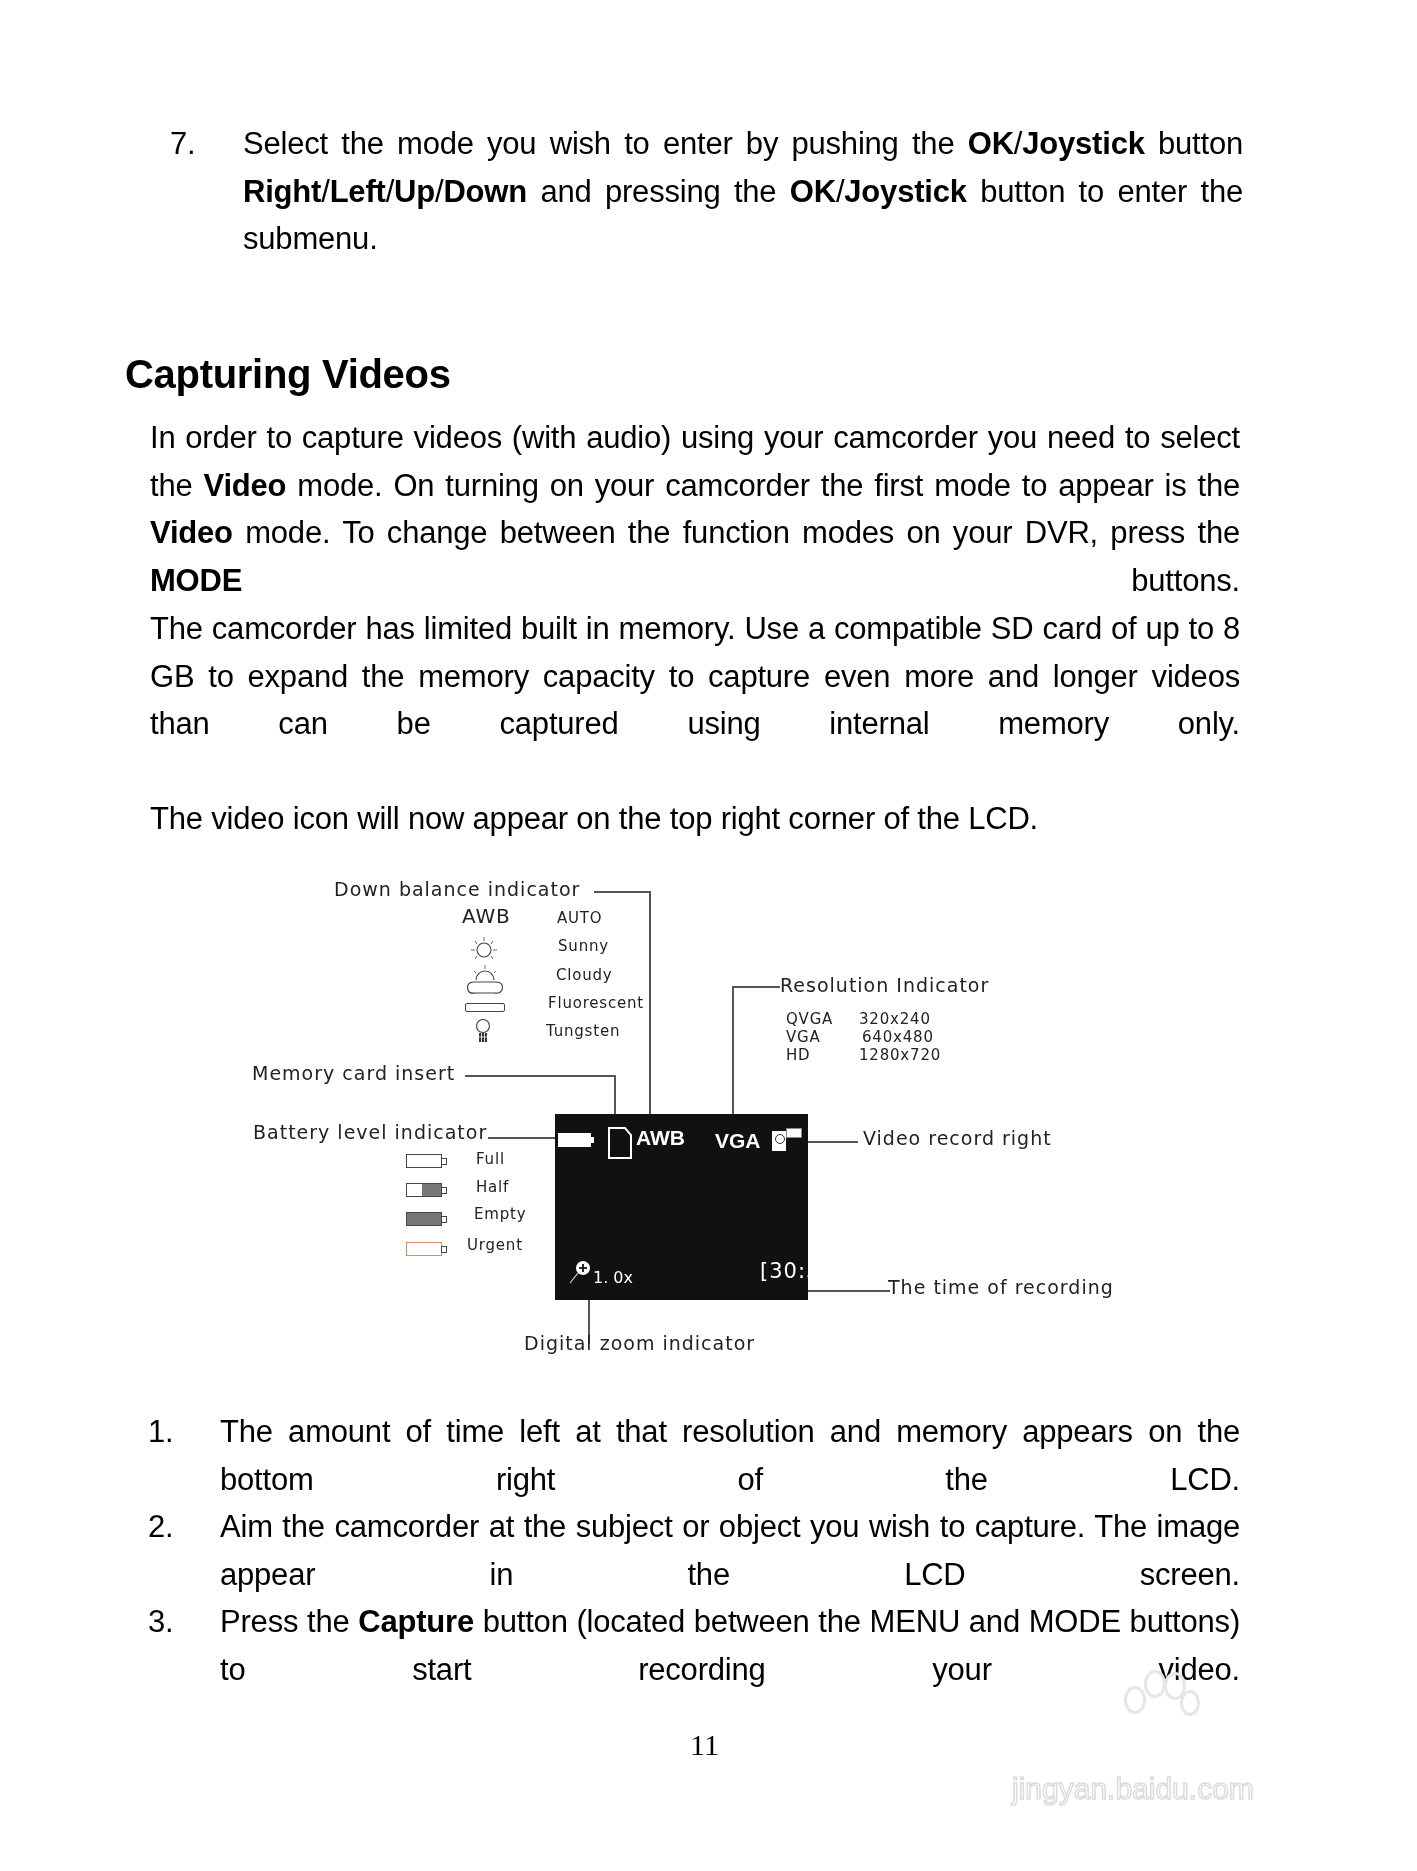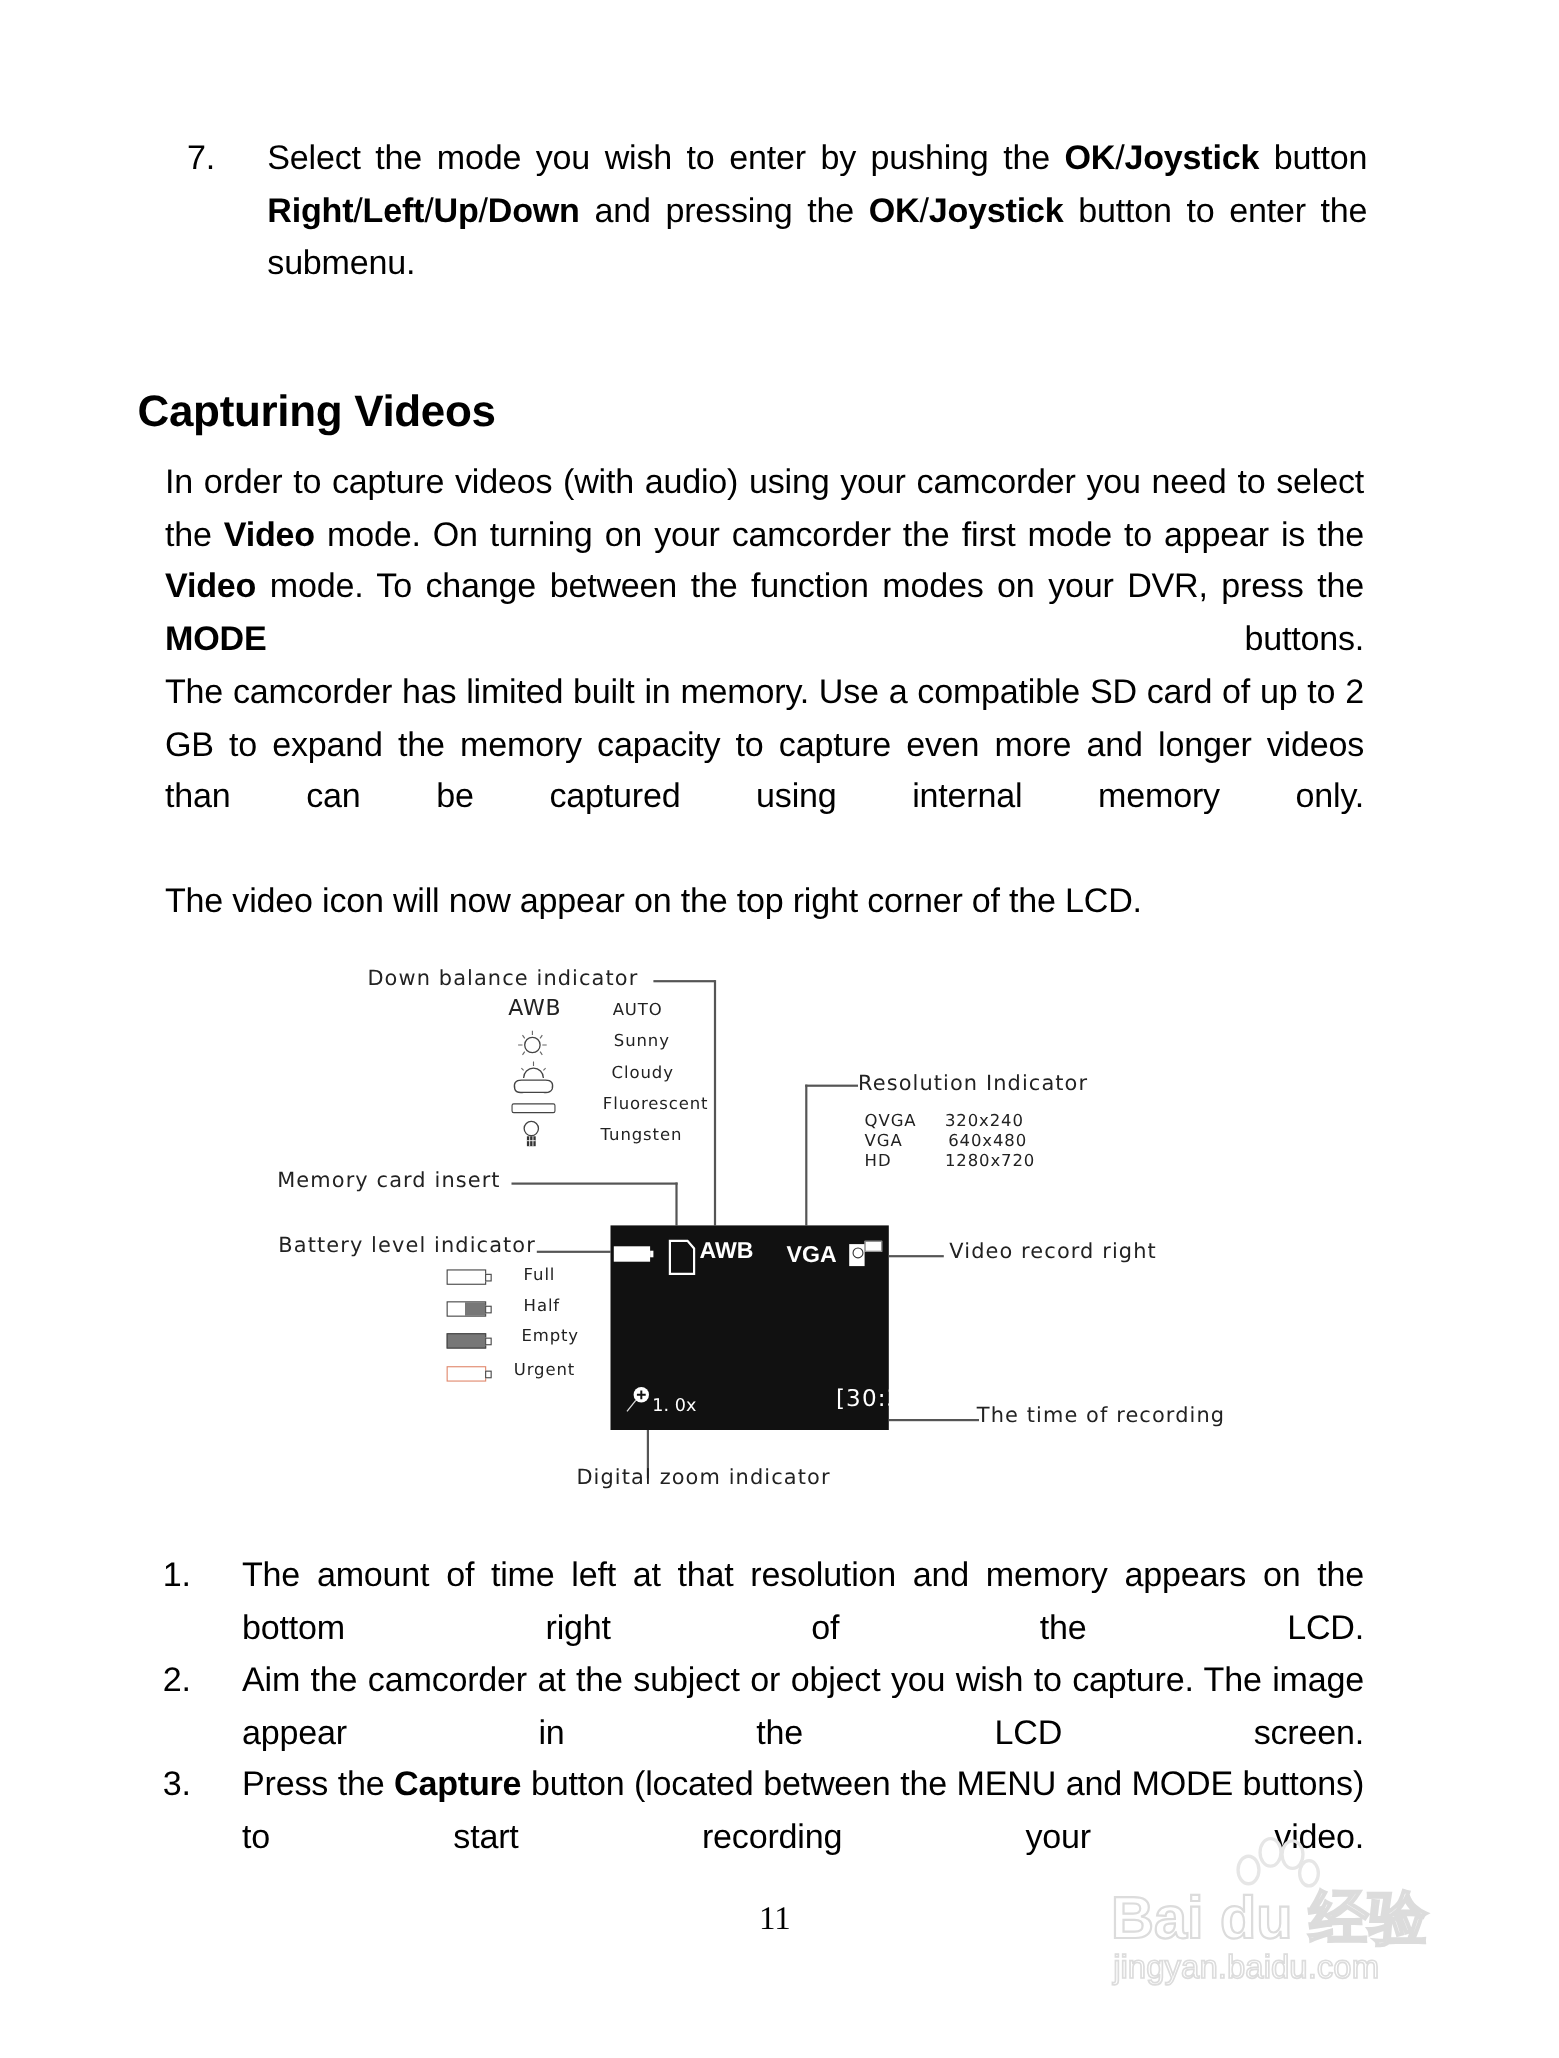--- a/index.html
+++ b/index.html
@@ -25,21 +25,21 @@
 </style>
 </head>
 <body>
 
 <div class="abs body-text" style="left:170px; top:120px;">7.</div>
 <div class="abs body-text just" style="left:243px; top:120px; width:1000px;"><span>Select the mode you wish to enter by pushing the </span><b>OK</b><span>/</span><b>Joystick</b><span> button </span><b>Right</b><span>/</span><b>Left</b><span>/</span><b>Up</b><span>/</span><b>Down</b><span> and pressing the </span><b>OK</b><span>/</span><b>Joystick</b><span> button to enter the submenu.</span></div>
 
 <div class="abs" style="left:113px; top:352px; font-size:40px; font-weight:bold; letter-spacing:-0.3px;margin-left:12px;">Capturing Videos</div>
 
 <div class="abs body-text just" style="left:150px; top:414px; width:1090px;"><span>In order to capture videos (with audio) using your camcorder you need to select the </span><b>Video</b><span> mode. On turning on your camcorder the first mode to appear is the </span><b>Video</b><span> mode. To change between the function modes on your DVR, press the </span><b>MODE</b><span> buttons.</span></div>
-<div class="abs body-text just" style="left:150px; top:605px; width:1090px;">The camcorder has limited built in memory. Use a compatible SD card of up to 2 GB to expand the memory capacity to capture even more and longer videos than can be captured using internal memory only.</div>
+<div class="abs body-text just" style="left:150px; top:605px; width:1090px;">The camcorder has limited built in memory. Use a compatible SD card of up to 8 GB to expand the memory capacity to capture even more and longer videos than can be captured using internal memory only.</div>
 <div class="abs body-text noj" style="left:150px; top:795px; width:1090px;">The video icon will now appear on the top right corner of the LCD.</div>
 
 <div>
 
   <div class="dlabel" style="left:334px; top:878px;">Down balance indicator</div>
   <div class="line" style="left:594px; top:891px; width:56px; height:2px;"></div>
   <div class="line" style="left:649px; top:891px; width:2px; height:223px;"></div>
 
   <div class="dsmall" style="left:462px; top:904px; font-size:20px;">AWB</div>
   <div class="dsmall" style="left:557px; top:909px;">AUTO</div>
@@ -153,15 +153,14 @@
 
 <div class="abs" style="left:690px; top:1728px; font-family:'Liberation Serif', serif; font-size:30px;">11</div>
 
 <div class="watermark">
   <div class="abs" style="left:108px; top:0px; width:80px; height:52px;">
     <div class="abs" style="left:6px; top:18px; width:16px; height:22px; border:3px solid #e6e6e6; border-radius:50%;"></div>
     <div class="abs" style="left:26px; top:2px; width:16px; height:22px; border:3px solid #e6e6e6; border-radius:50%;"></div>
     <div class="abs" style="left:46px; top:4px; width:16px; height:22px; border:3px solid #e6e6e6; border-radius:50%;"></div>
     <div class="abs" style="left:62px; top:22px; width:14px; height:20px; border:3px solid #e6e6e6; border-radius:50%;"></div>
   </div>
-  <div class="abs" style="left:0; top:40px; font-size:54px; font-weight:bold; color:#fff; -webkit-text-stroke:2px #dcdcdc; white-space:nowrap;">Bai du 经验</div>
   <div class="abs" style="left:2px; top:104px; font-size:30px; color:#fff; -webkit-text-stroke:1.5px #dcdcdc; white-space:nowrap;">jingyan.baidu.com</div>
 </div>
 
 </body></html>

